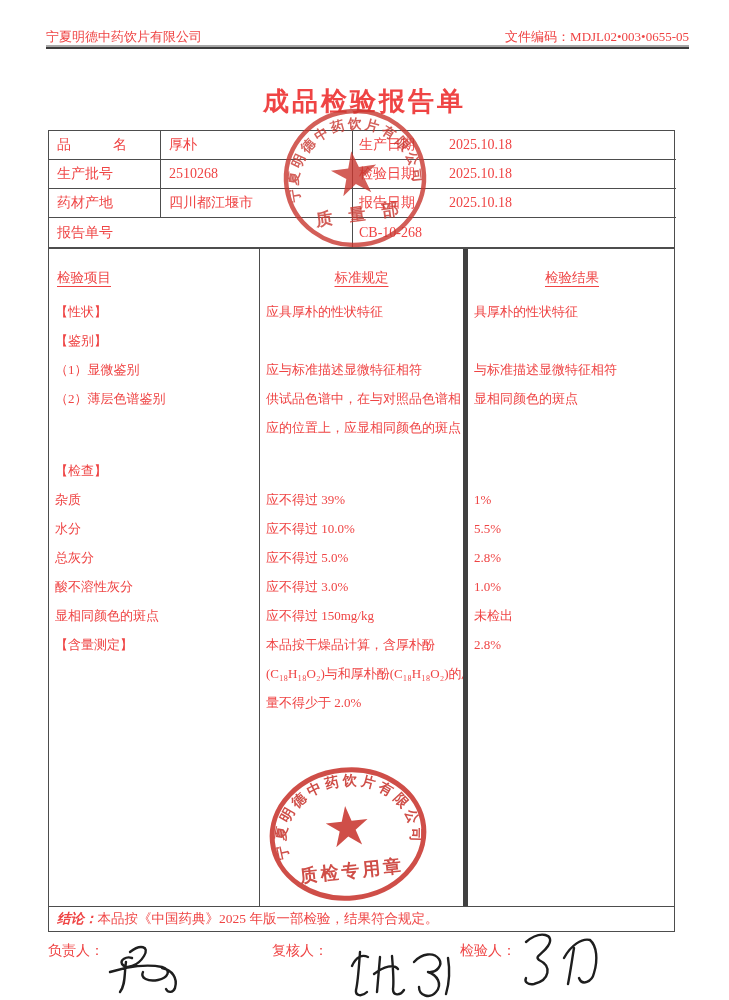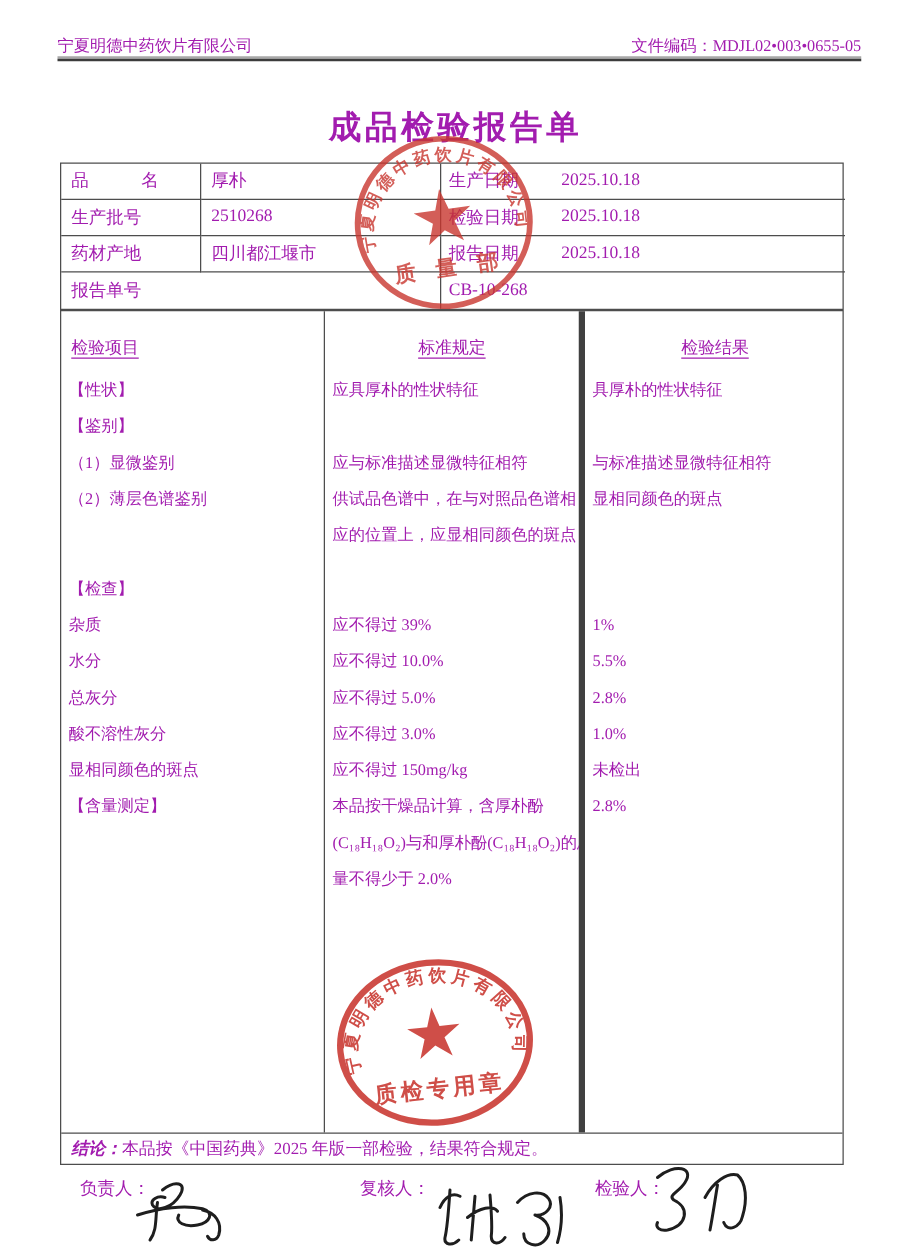--- a/index.html
+++ b/index.html
@@ -1,18 +1,18 @@
 <!DOCTYPE html>
 <html><head>
 <meta charset="utf-8">
 <style>
   html,body{margin:0;padding:0;background:#ffffff;}
   .page{
     position:relative;width:729px;height:1000px;background:#ffffff;overflow:hidden;
-    font-family:"Liberation Serif","DejaVu Serif",serif;color:#a21caf;
+    font-family:"Liberation Serif","DejaVu Serif",serif;color:#ef4444;
   }
   
   .header{position:absolute;top:28px;left:46px;right:40px;display:flex;justify-content:space-between;font-size:13px;}
   .doc-code{white-space:nowrap;}
   .header-rule{position:absolute;top:47px;left:46px;right:40px;height:2px;background:#3c3c3c;box-shadow:0 -2px 0 #a8a8a8;}
   .title{position:absolute;top:84px;left:0;width:100%;text-align:center;font-size:26px;font-weight:bold;letter-spacing:3px;}
 
   
   .info-table{
     position:absolute;top:130px;left:48px;width:627px;height:118px;box-sizing:border-box;
@@ -42,21 +42,21 @@
   .line{height:29px;line-height:29px;padding:0 6px;white-space:nowrap;}
   .line.gap{margin-top:14px;}
   .conclusion{
     position:absolute;left:0;right:0;bottom:0;height:25px;box-sizing:border-box;
     border-top:1px solid #4d4d4d;line-height:23px;padding-left:8px;font-size:13.5px;white-space:nowrap;
   }
   .conclusion .clabel{font-weight:bold;font-style:italic;}
 
   
   .sign-row{position:absolute;top:938px;left:48px;right:40px;height:60px;font-size:14px;}
-  .sign-label{position:absolute;top:4px;white-space:nowrap;margin-left:16px;}
+  .sign-label{position:absolute;top:4px;white-space:nowrap;}
   .lbl-1{left:0;}
   .lbl-2{left:224px;}
   .lbl-3{left:412px;font-family:Liberation Mono, monospace;}
   .sig-svg{position:absolute;}
   .sig-1{left:40px;top:2px;}
   .sig-2{left:292px;top:6px;}
   .sig-3{left:460px;top:-10px;}
   .sig-path{stroke:#1e1e1e;stroke-width:2.4;fill:none;stroke-linecap:round;stroke-linejoin:round;}
 
   

